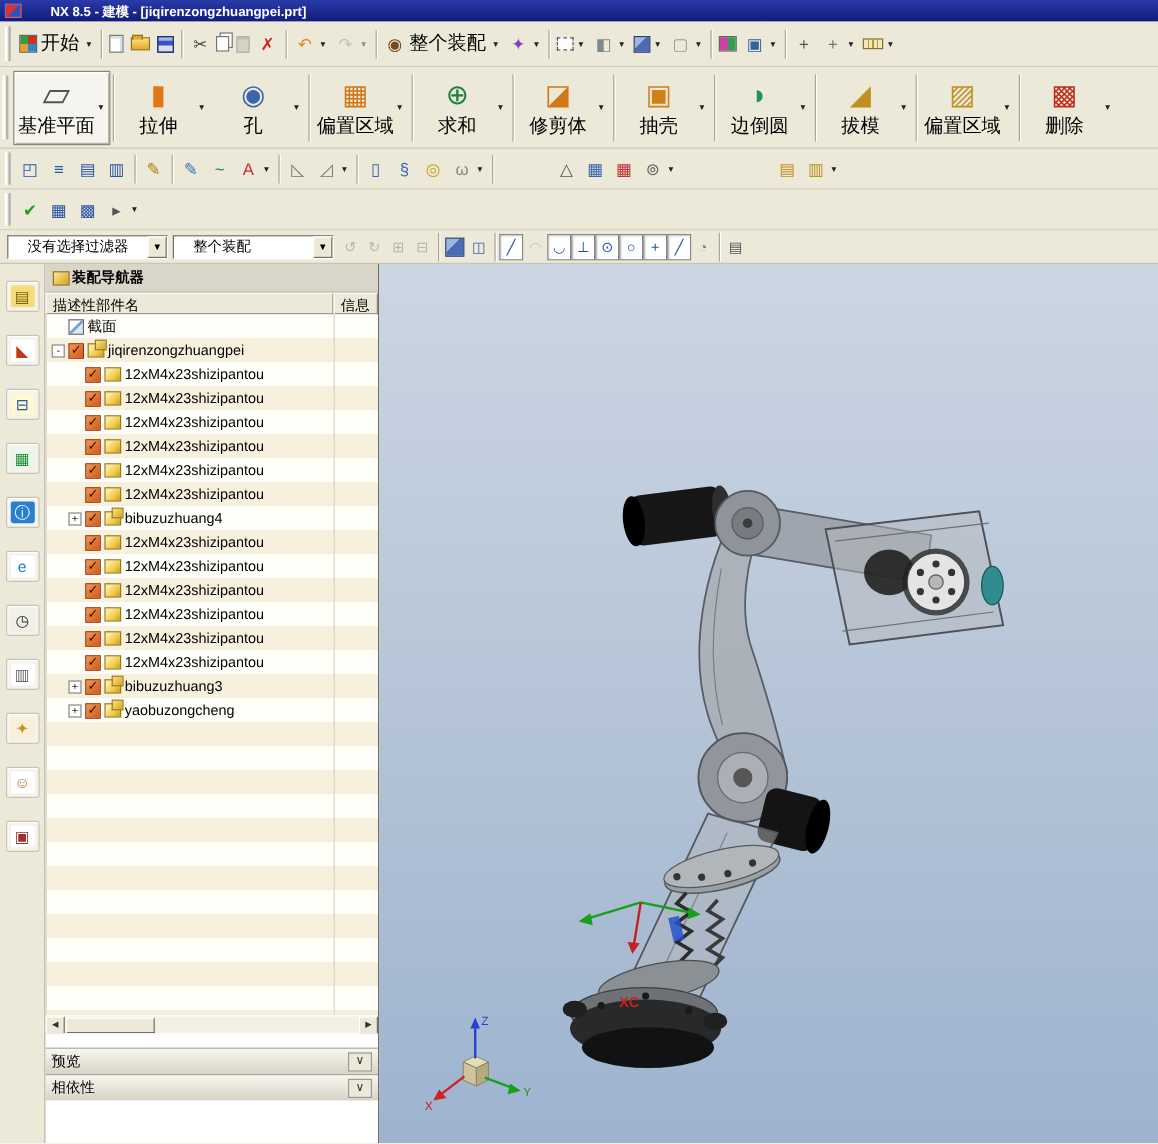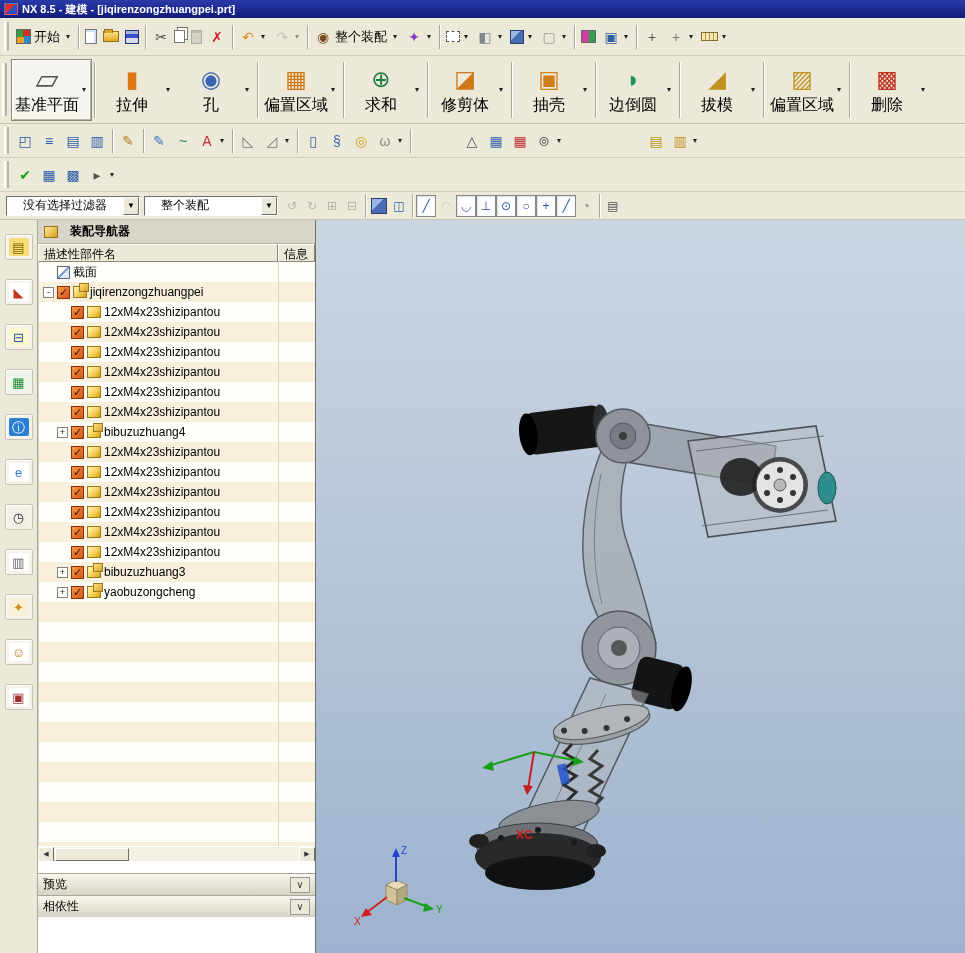--- a/index.html
+++ b/index.html
@@ -1,38 +1,38 @@
 <!DOCTYPE html>
 <html><head>
 <meta charset="utf-8">
 <style>
   * { margin:0; padding:0; box-sizing:border-box; }
   html,body { width:965px; height:953px; overflow:hidden; }
   body { font-family:"Liberation Sans","DejaVu Sans",sans-serif; font-size:12px; color:#000; }
   .window { width:965px; height:953px; display:flex; flex-direction:column; overflow:hidden; background:#ece9d8; }
 
   
-  .titlebar { height:18px; background:linear-gradient(180deg,#2a3aa8,#101c7a); display:flex; align-items:center; padding:0 4px; flex:none; }
+  .titlebar { height:18px; background:linear-gradient(180deg,#2a3aa8,#101c7a); display:flex; align-items:center; padding:0 4px; flex:none;gap:20px; }
   .titlebar .app-ic { width:14px; height:12px; margin-right:4px; background:linear-gradient(135deg,#e03030 50%,#3050c0 50%); border:1px solid #fff3; }
   .titlebar .ttl { color:#fff; font-weight:bold; font-size:11px; white-space:nowrap; }
 
   
   .menubar { height:26px; background:#ece9d8; border-bottom:1px solid #d6d2c2; display:flex; align-items:center; padding-left:4px; flex:none; }
   .menu-ic { width:14px; height:14px; background:linear-gradient(135deg,#3a78c8 50%,#e8c030 50%); border:1px solid #888; margin-right:6px; }
   .menu-item { padding:3px 9px; white-space:nowrap; cursor:default; }
 
   
   .tbrow { display:flex; align-items:center; background:#ece9d8; border-bottom:1px solid #d0ccc0; padding:0 4px; flex:none; overflow:hidden; }
   .tbrow1 { height:38px; }
   .tbrow3 { height:34px; }
   .tbrow4 { height:34px; }
   .grip { width:5px; height:80%; border-left:2px solid #fff; border-right:2px solid #b8b4a8; margin-right:4px; flex:none; }
   .tb-btn { display:flex; align-items:center; gap:1px; padding:2px 2px; height:26px; border:1px solid transparent; flex:none; }
   .tb-ic { width:18px; height:18px; display:flex; align-items:center; justify-content:center; font-size:14px; line-height:1; flex:none; }
-  .tb-label { font-size:13px; padding:0 2px; white-space:nowrap; }
+  .tb-label { font-size:16px; padding:0 2px; white-space:nowrap; }
   .dd { font-size:8px; color:#222; margin-left:1px; width:8px; text-align:center; }
   .tb-sep { width:1px; height:24px; background:#aca899; box-shadow:1px 0 0 #fff; margin:0 3px; flex:none; }
   .tb-gap { flex:none; }
   .disabled { opacity:.45; filter:grayscale(.9); }
   .activeb { background:#fff; border:1px solid #888; box-shadow:inset 1px 1px 2px #00000022; }
 
   
   .ic-quad { background:conic-gradient(#d03020 0 25%,#2888d0 0 50%,#f0a020 0 75%,#30a040 0); border:1px solid #666; width:15px; height:15px; }
   .ic-page { width:12px; height:15px; background:#fff; border:1px solid #777; box-shadow:inset -2px 2px 0 #cfe0f4; }
   .ic-folder { width:16px; height:11px; background:linear-gradient(180deg,#ffe080,#e0a828); border:1px solid #96711c; position:relative; }
@@ -68,21 +68,21 @@
 
   
   .main { flex:1; display:flex; overflow:hidden; }
 
   .rb { width:38px; background:#ece9d8; border-right:1px solid #aca899; display:flex; flex-direction:column; align-items:center; padding-top:14px; gap:19px; flex:none; overflow:hidden; }
   .rb-btn { width:28px; height:26px; display:flex; align-items:center; justify-content:center; background:#f4f2ea; border:1px solid #c8c4b4; border-radius:2px; box-shadow:inset 1px 1px 0 #fff; flex:none; }
   .rb-ic { width:20px; height:18px; display:flex; align-items:center; justify-content:center; font-size:13px; line-height:1; border-radius:2px; }
 
   
   .nav { width:278px; background:#fff; border-right:1px solid #716f64; display:flex; flex-direction:column; flex:none; overflow:hidden; }
-  .nav-header { height:24px; background:#d9d5c9; display:flex; align-items:center; gap:12px; padding:0 6px; border-bottom:1px solid #b8b4a4; flex:none; }
+  .nav-header { height:24px; background:#d9d5c9; display:flex; align-items:center; gap:2px; padding:0 6px; border-bottom:1px solid #b8b4a4; flex:none; }
   .nav-header .nh-ic { width:14px; height:12px; background:linear-gradient(135deg,#ffe890,#d8a020); border:1px solid #96701c; }
   .nav-header .nh-ttl { font-weight:bold; }
   .colhdr { height:18px; display:flex; flex:none; }
   .colcell { background:#ece9d8; border:1px solid; border-color:#fff #8a8774 #8a8774 #fff; padding:1px 5px; white-space:nowrap; overflow:hidden; }
   .colcell.c1 { width:240px; }
   .colcell.c2 { flex:1; }
   .treearea { height:584px; position:relative; overflow:hidden; flex:none;
     background:repeating-linear-gradient(180deg,#fffef9 0 20px,#f7f0dd 20px 40px);
     border-left:1px solid #d8d4c4; }
   .col-line { position:absolute; top:0; bottom:0; left:239px; width:1px; background:#d9d5c5; }

